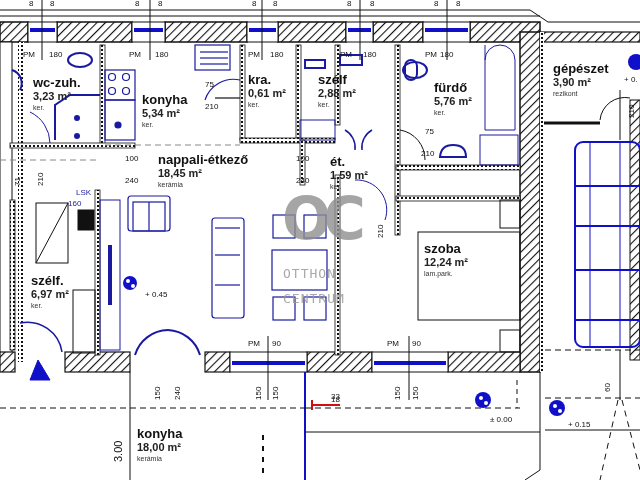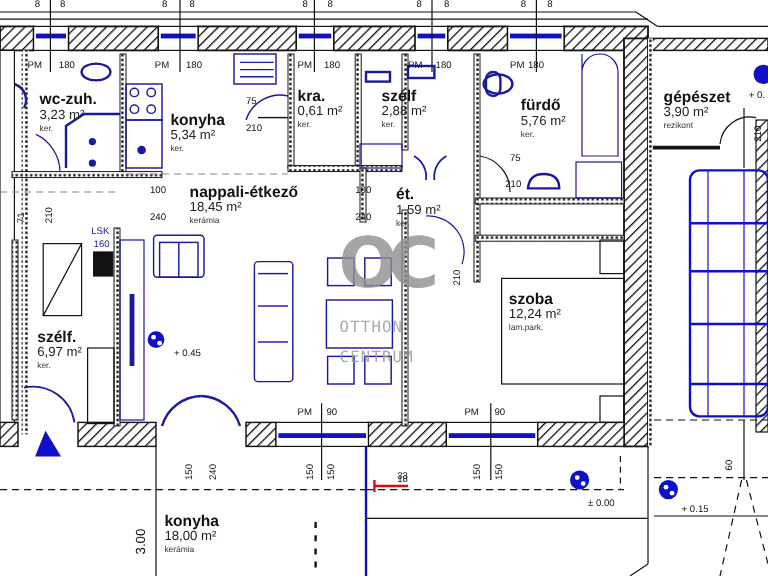--- a/index.html
+++ b/index.html
@@ -1,20 +1,20 @@
 <!DOCTYPE html>
 <html><head>
 <meta charset="utf-8">
 <style>
   html, body { margin:0; padding:0; background:#ffffff; }
   body { width:640px; height:480px; overflow:hidden; position:relative; font-family:"Liberation Sans", sans-serif; color:#111; }
   #plan { position:absolute; left:0; top:0; width:640px; height:480px; }
   .lbl { position:absolute; line-height:1; white-space:nowrap; }
   .rname { font-weight:bold; font-size:13px; color:#111; }
-  .rarea { font-size:11px; color:#222; margin-top:2px; }
+  .rarea { font-size:11px; color:#222; margin-top:2px;font-weight:bold; }
   .rfloor { font-size:7px; color:#333; margin-top:2px; }
   .dim { position:absolute; font-size:8px; color:#111; line-height:1; white-space:nowrap; }
   .dim.v { transform:rotate(-90deg); transform-origin:left top; }
   .wm { position:absolute; color:#9a9a9a; font-family:"DejaVu Sans Mono", monospace; font-size:13px; line-height:1; letter-spacing:1px; opacity:0.85; }
   .wm-logo { position:absolute; color:#8f8f8f; font-family:"DejaVu Sans", sans-serif; font-weight:bold; font-size:58px; line-height:1; opacity:0.8; letter-spacing:-8px; }
   .lvl { position:absolute; font-size:8px; color:#111; line-height:1; white-space:nowrap; }
 </style>
 </head>
 <body>
 
@@ -267,21 +267,21 @@
 <div class="lbl" style="left:318px;top:73px;">
   <div class="rname">szélf</div>
   <div class="rarea">2,88 m²</div>
   <div class="rfloor">ker.</div>
 </div>
 <div class="lbl" style="left:434px;top:81px;">
   <div class="rname">fürdő</div>
   <div class="rarea">5,76 m²</div>
   <div class="rfloor">ker.</div>
 </div>
-<div class="lbl" style="left:553px;top:62px;margin-top:12px;">
+<div class="lbl" style="left:553px;top:62px;">
   <div class="rname">gépészet</div>
   <div class="rarea">3,90 m²</div>
   <div class="rfloor">rezikont</div>
 </div>
 <div class="lbl" style="left:158px;top:153px;">
   <div class="rname">nappali-étkező</div>
   <div class="rarea">18,45 m²</div>
   <div class="rfloor">kerámia</div>
 </div>
 <div class="lbl" style="left:330px;top:155px;">
@@ -325,21 +325,21 @@
 <span class="dim" style="left:205px;top:103px;">210</span>
 <span class="dim" style="left:425px;top:128px;">75</span>
 <span class="dim" style="left:421px;top:150px;">210</span>
 <span class="dim" style="left:125px;top:155px;">100</span>
 <span class="dim" style="left:125px;top:177px;">240</span>
 <span class="dim" style="left:296px;top:155px;">100</span>
 <span class="dim" style="left:296px;top:177px;">240</span>
 <span class="dim v" style="left:14px;top:186px;">71</span>
 <span class="dim v" style="left:37px;top:186px;">210</span>
 <span class="dim" style="left:76px;top:189px;color:#1a1aa0;">LSK</span>
-<span class="dim" style="left:78px;top:200px;color:#1a1aa0;">160</span>
+<span class="dim" style="left:68px;top:200px;color:#1a1aa0;">160</span>
 <span class="dim v" style="left:154px;top:400px;">150</span>
 <span class="dim v" style="left:174px;top:400px;">240</span>
 <span class="dim v" style="left:255px;top:400px;">150</span>
 <span class="dim v" style="left:272px;top:400px;">150</span>
 <span class="dim v" style="left:394px;top:400px;">150</span>
 <span class="dim v" style="left:412px;top:400px;">150</span>
 <span class="dim v" style="left:377px;top:238px;">210</span>
 <span class="dim" style="left:331px;top:396px;">18</span>
 <span class="dim" style="left:331px;top:393px;">33</span>
 <span class="dim v" style="left:604px;top:392px;">60</span>

